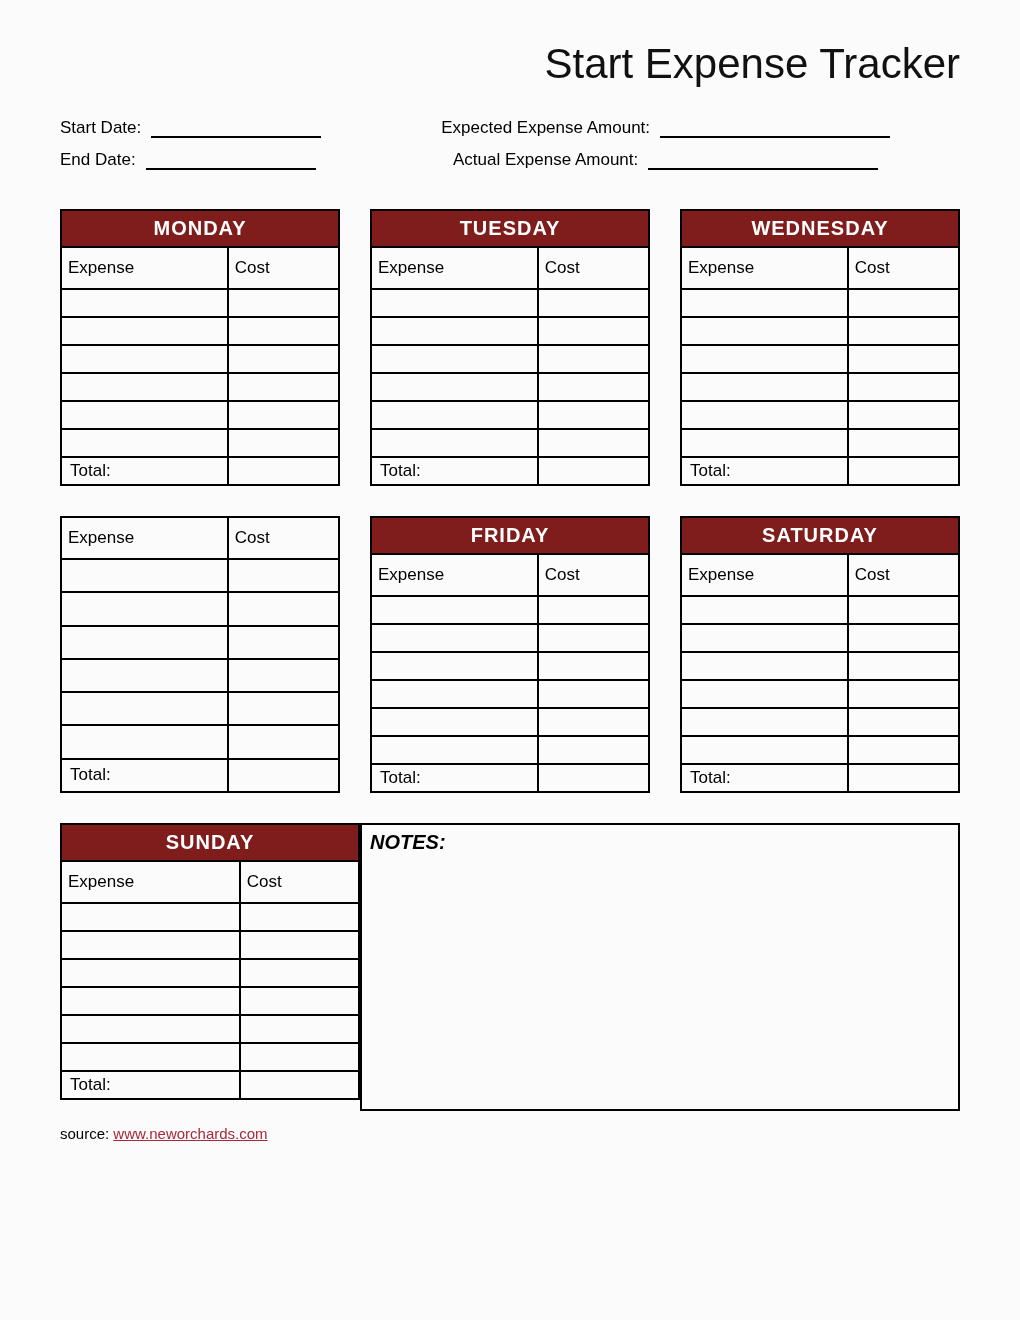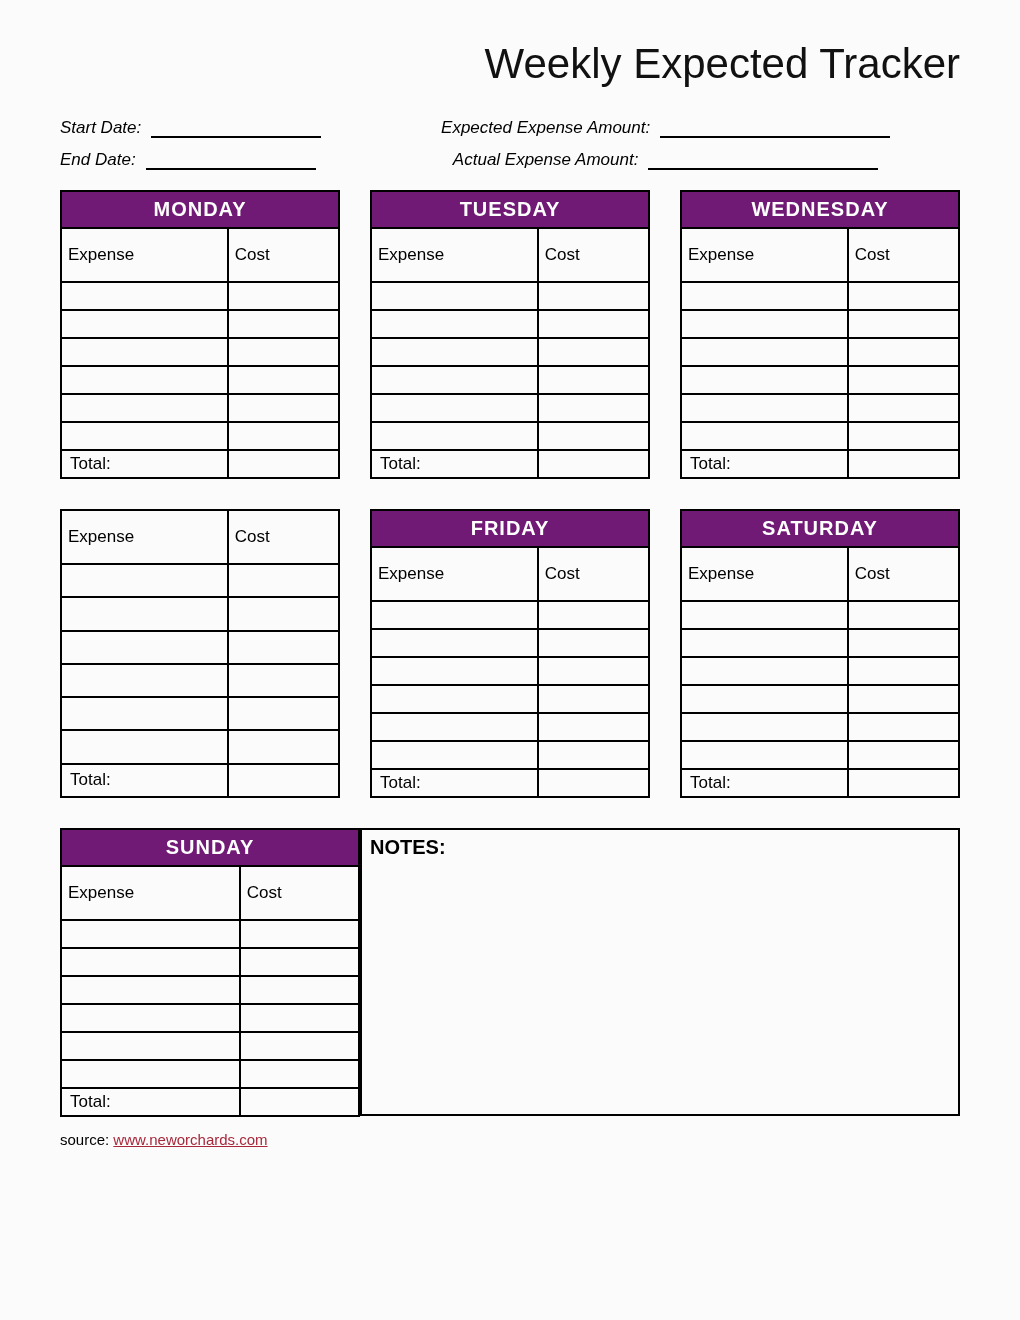--- a/index.html
+++ b/index.html
@@ -15,23 +15,22 @@
   .title {
     text-align: right;
     font-size: 42px;
     font-weight: 400;
     margin: 0 0 30px 0;
     color: #111;
   }
   .meta {
     display: flex;
     gap: 50px;
-    margin-bottom: 20px;
+    margin-bottom: 39px;
     font-size: 17px;
-    font-style: italic;
   }
   .meta-col {
     display: flex;
     flex-direction: column;
     gap: 12px;
   }
   .meta-col.left { flex: 0 0 auto; }
   .meta-col.right { flex: 1; align-items: center; }
   .meta-row {
     display: flex;
@@ -50,32 +49,32 @@
     grid-template-columns: repeat(3, 1fr);
     gap: 30px 30px;
   }
   .day-table {
     border: 2px solid #000;
     border-collapse: collapse;
     width: 100%;
     table-layout: fixed;
   }
   .day-table th.day-header {
-    background: #701a75;
+    background: #7f1d1d;
     color: #fff;
     font-size: 20px;
     font-weight: 700;
     padding: 6px 0;
     letter-spacing: 1px;
     border: 2px solid #000;
   }
   .day-table th.col-header {
     font-weight: 400;
     text-align: left;
-    padding: 16px 6px;
+    padding: 10px 6px;
     border: 2px solid #000;
     font-size: 17px;
   }
   .day-table td {
     border: 2px solid #000;
     height: 28px;
     padding: 3px 6px;
     font-size: 17px;
   }
   .day-table col.expense-col { width: 60%; }
@@ -86,34 +85,35 @@
     margin-top: 30px;
     align-items: start;
   }
   .notes-box {
     border: 2px solid #000;
     height: 100%;
     min-height: 288px;
     padding: 6px 8px;
     font-size: 20px;
     font-weight: 700;
+    font-style: italic;
   }
   .source {
     margin-top: 14px;
     font-size: 15px;
   }
   .source a {
     color: #a7283a;
     text-decoration: underline;
   }
 </style>
 </head>
 <body>
 
-<h1 class="title">Weekly Expected Tracker</h1>
+<h1 class="title">Start Expense Tracker</h1>
 
 <div class="meta">
   <div class="meta-col left">
     <div class="meta-row">
       <label>Start Date:</label>
       <span class="line"></span>
     </div>
     <div class="meta-row">
       <label>End Date:</label>
       <span class="line"></span>

